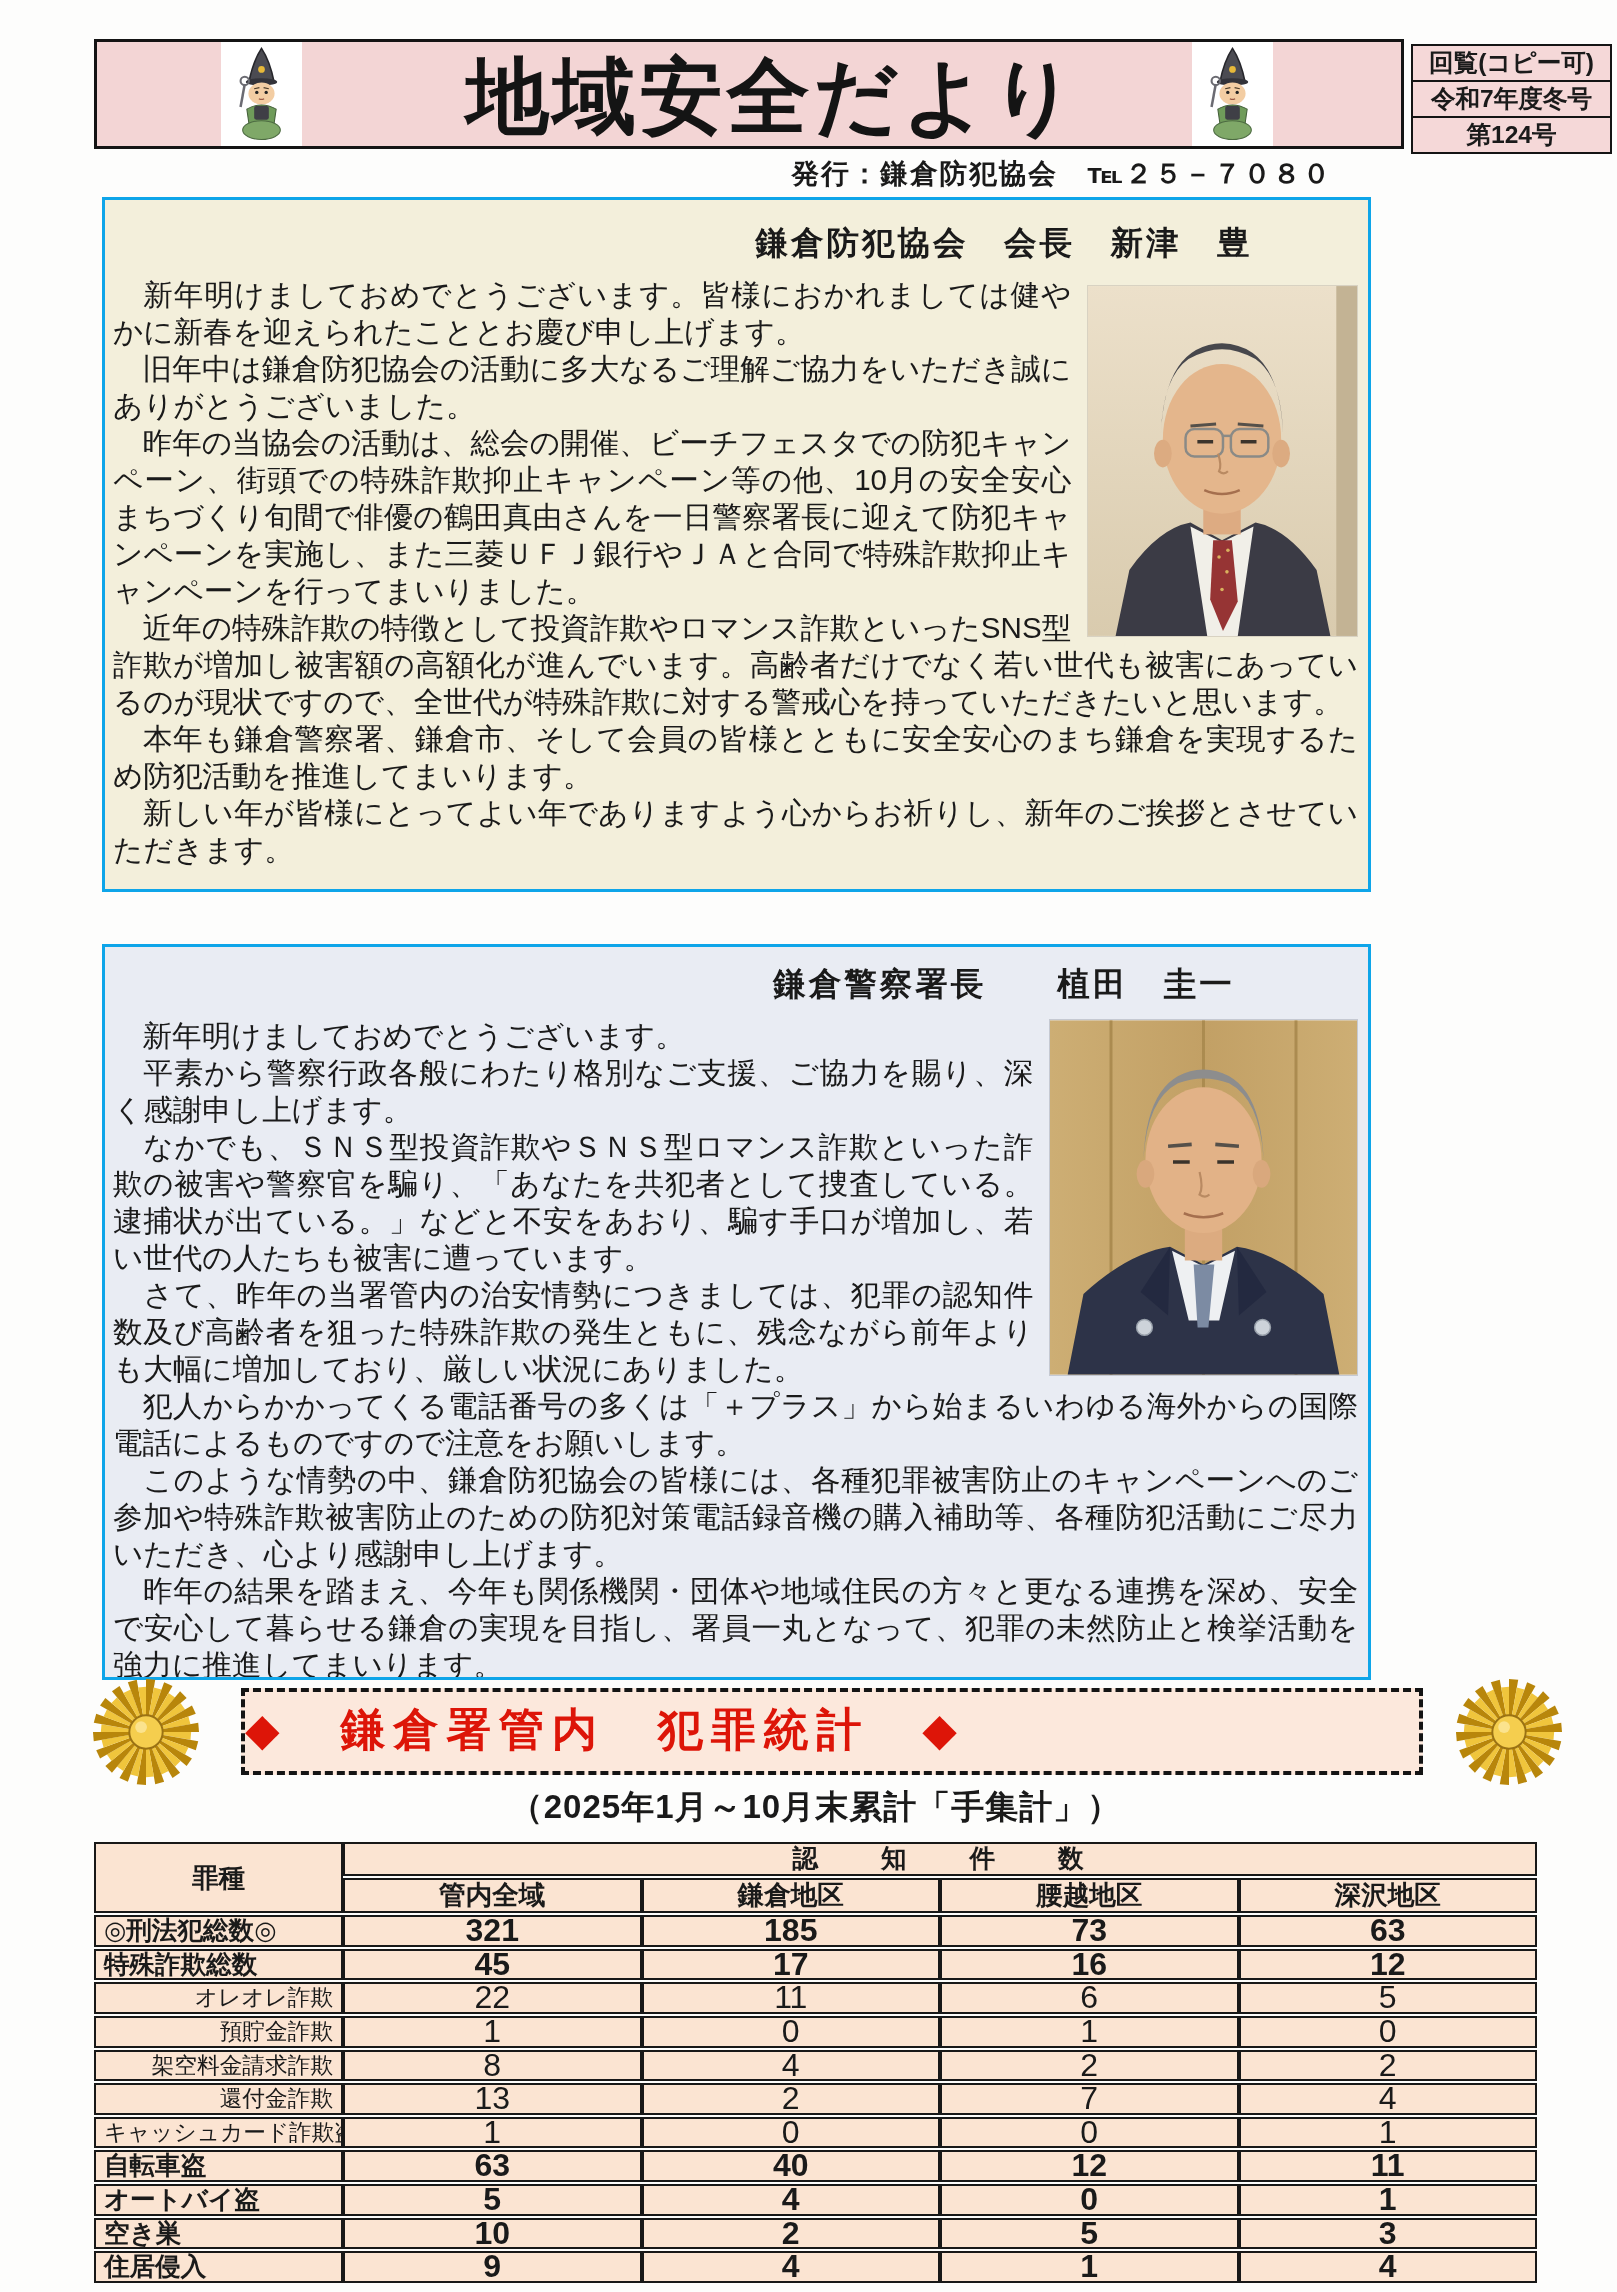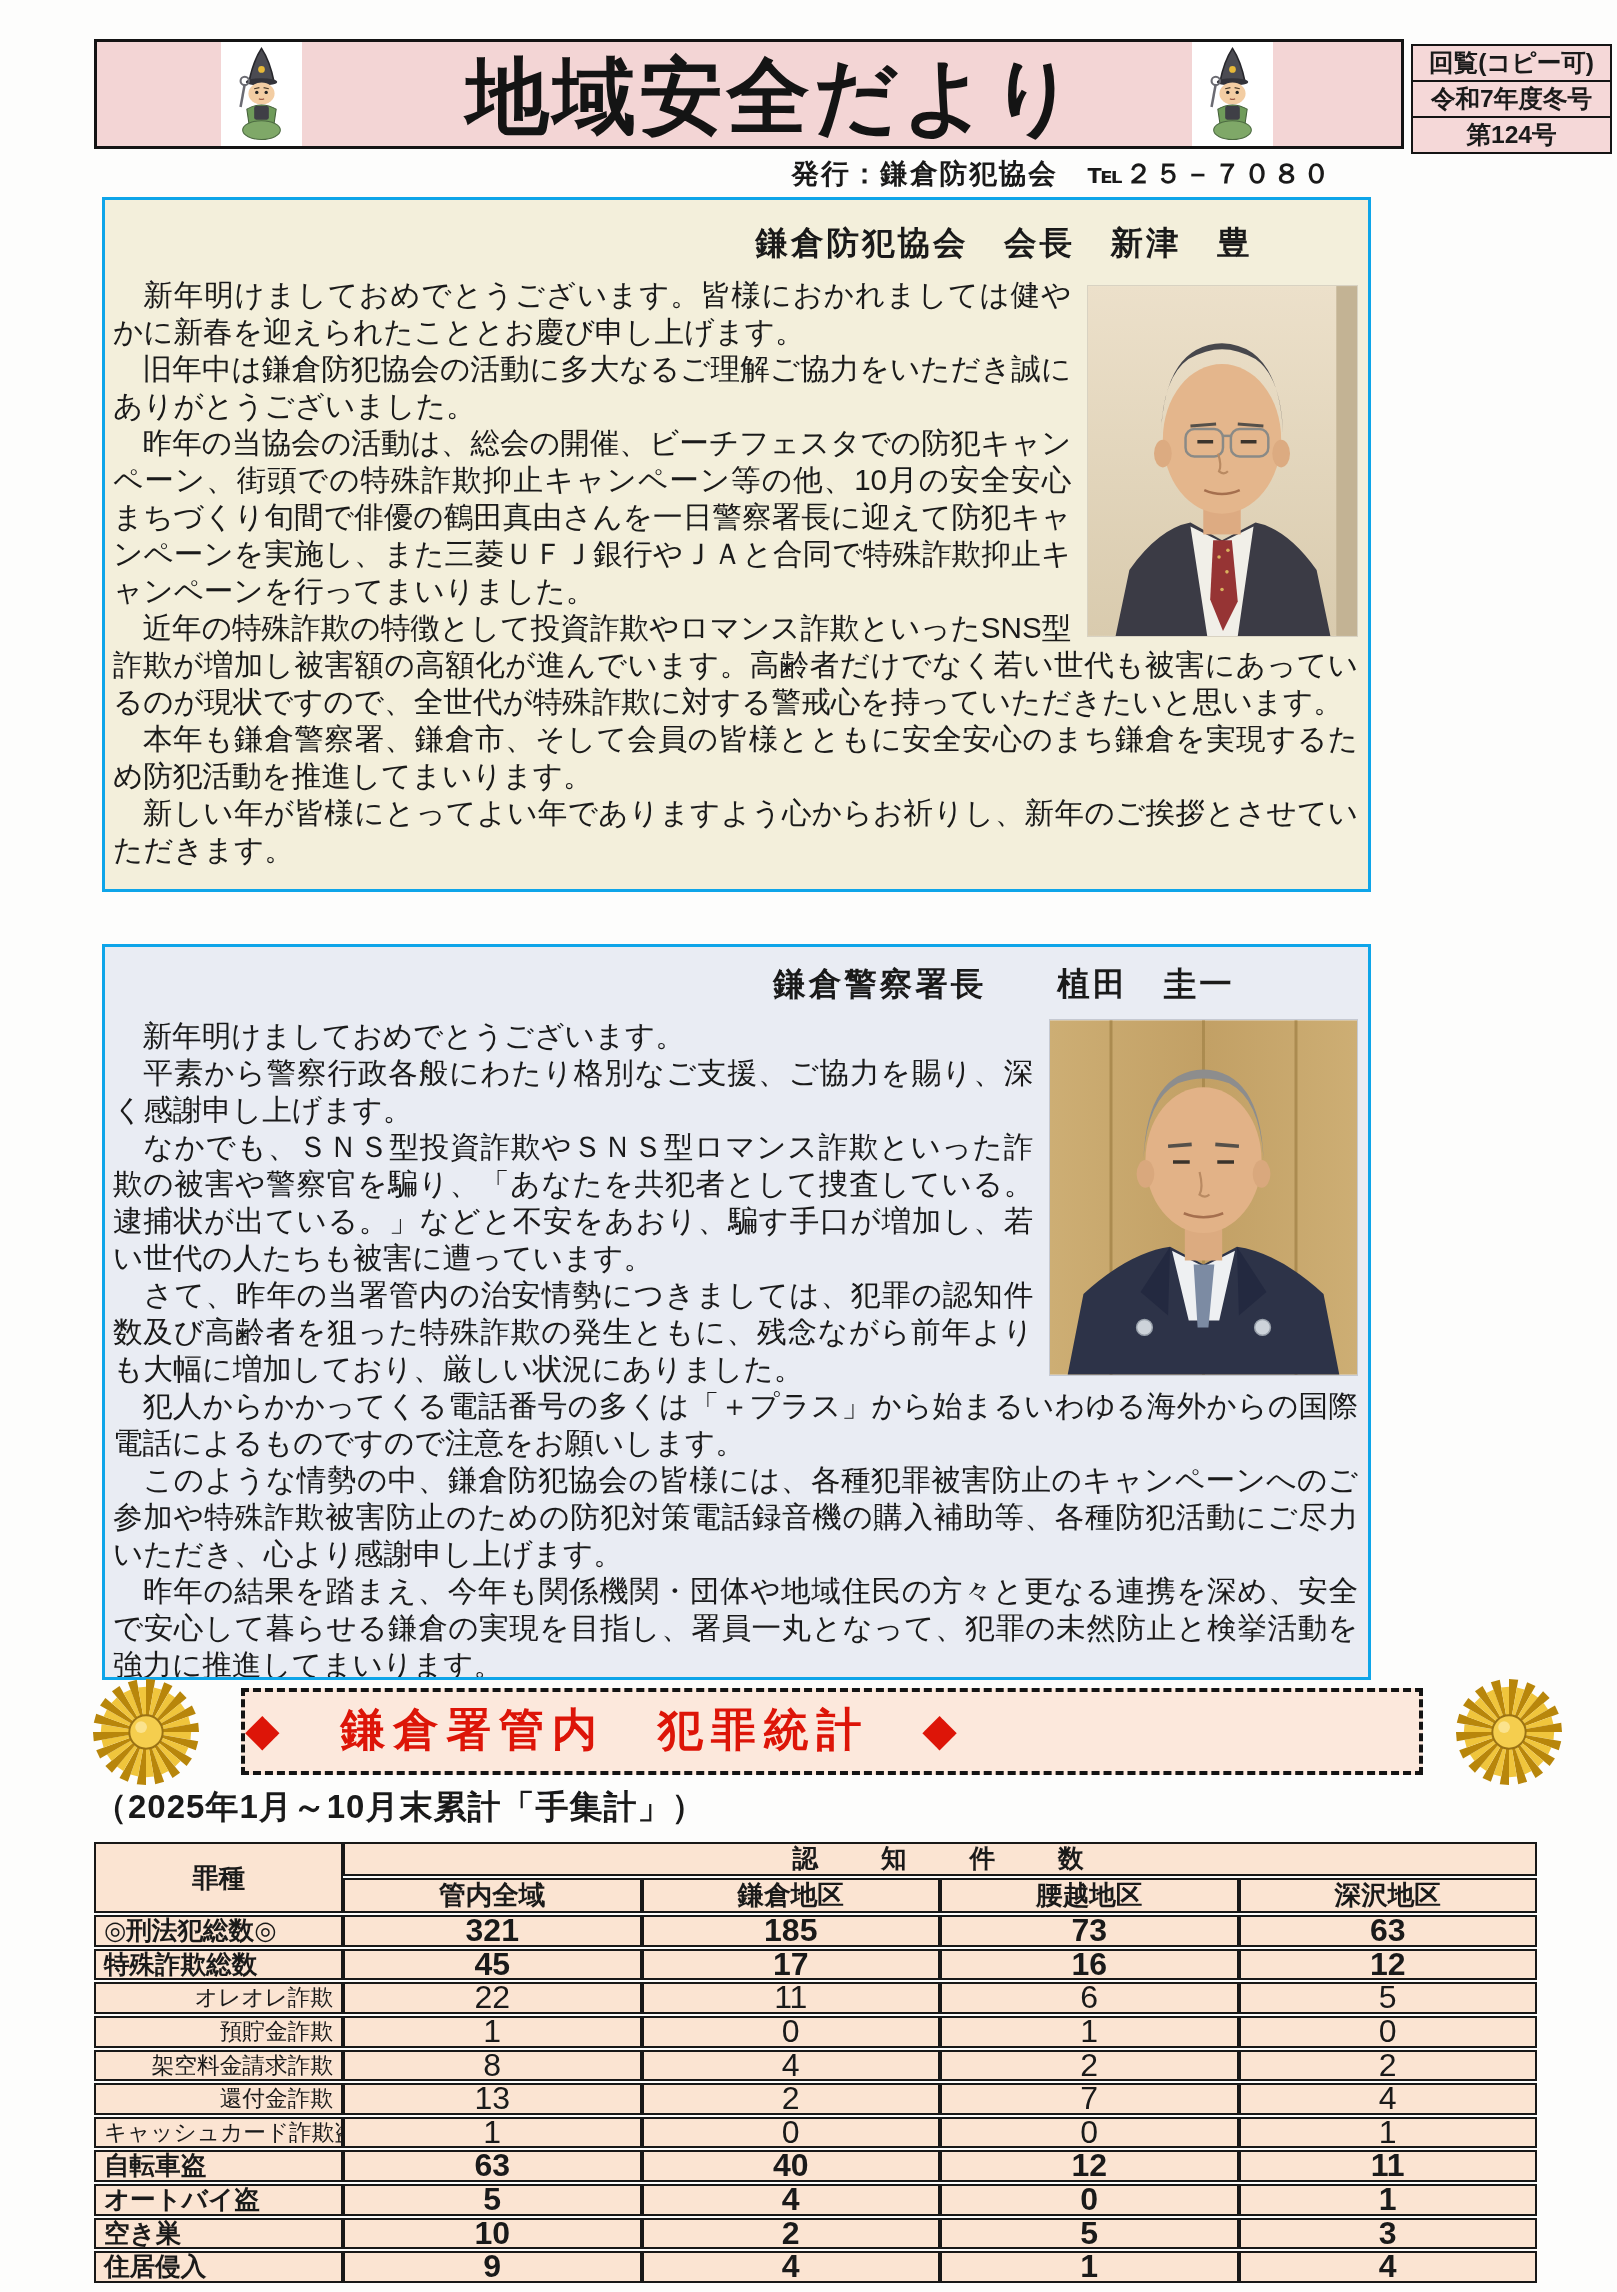--- a/index.html
+++ b/index.html
@@ -59,21 +59,21 @@
   .badge.right{left:1455px;top:1678px;}
   .banner-box{
     position:absolute;left:241px;top:1688px;width:1182px;height:87px;
     background:#fce8dc;border:4.9px dashed #141414;box-sizing:border-box;
   }
   .banner-text{
     font-size:45px;font-weight:bold;letter-spacing:7.9px;color:#dd1508;
     line-height:75px;white-space:nowrap;
   }
   .stats-subtitle{
-    position:absolute;left:94px;top:1785px;width:1443px;text-align:left;
+    position:absolute;left:94px;top:1785px;width:1443px;text-align:center;
     font-size:33px;font-weight:bold;letter-spacing:1px;
   }
   
   .crime-table{
     position:absolute;left:94px;top:1840px;width:1443px;
     border-collapse:separate;border-spacing:0 2px;table-layout:fixed;
   }
   .crime-table col.c0{width:249px;}
   .crime-table td,.crime-table th{
     background:#fbe4d2;border:2px solid #181818;box-sizing:border-box;

